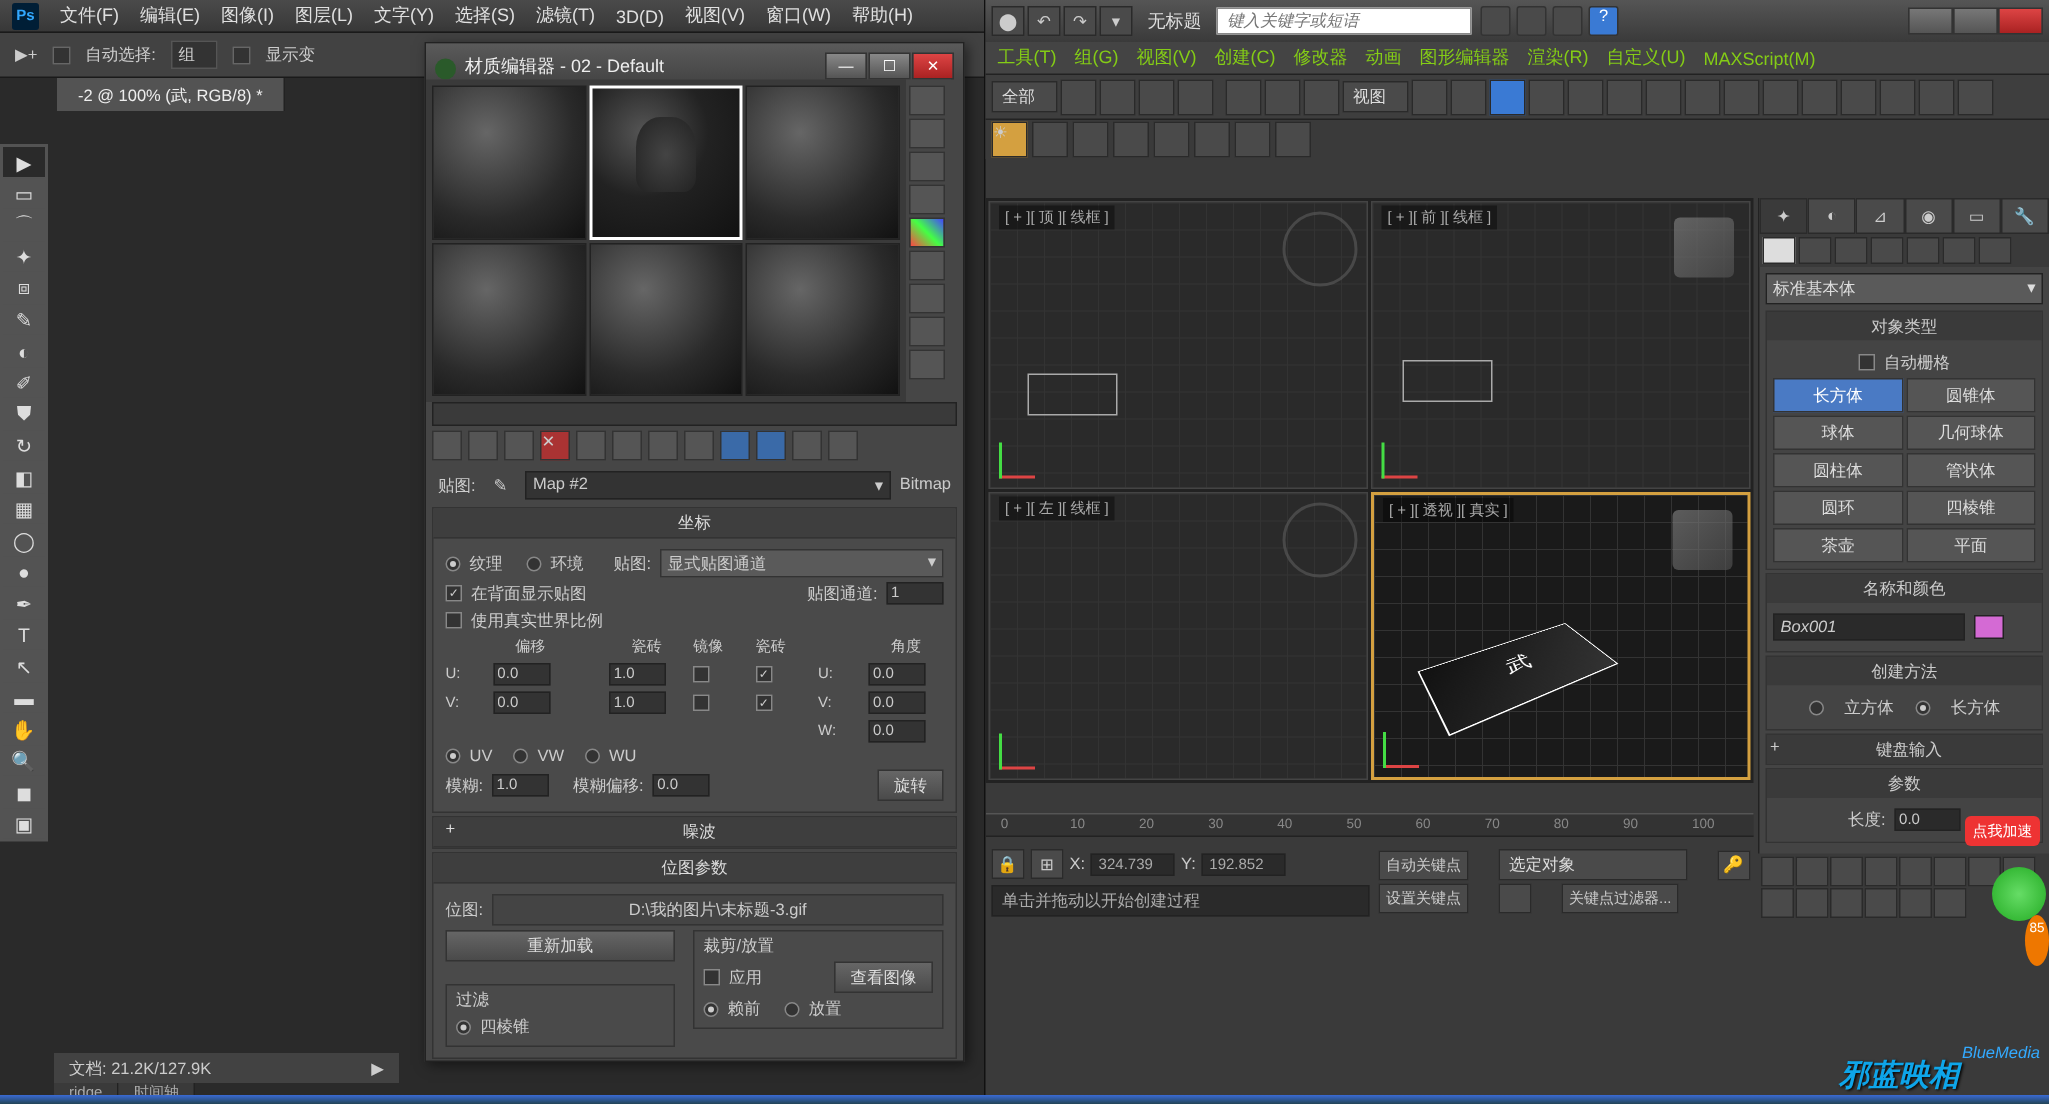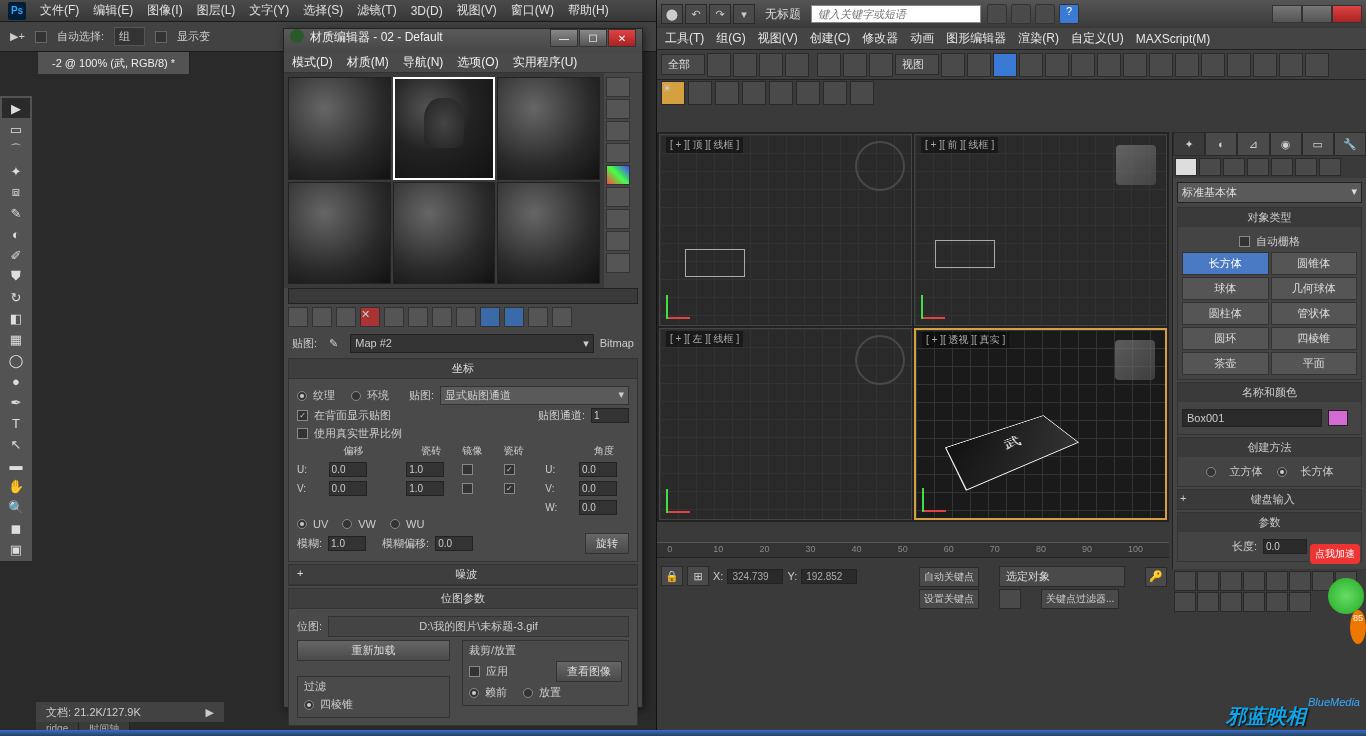--- a/index.html
+++ b/index.html
@@ -10,27 +10,27 @@
 .ps-menubar { height: 22px; background: linear-gradient(#4a4a4a, #383838); display: flex; align-items: center; padding-left: 8px; gap: 14px; color: #e0e0e0; font-size: 12px; border-bottom: 1px solid #1a1a1a; }
 .ps-logo { width: 18px; height: 18px; background: #001e36; color: #31a8ff; display: flex; align-items: center; justify-content: center; font-size: 10px; font-weight: bold; border-radius: 2px; }
 .ps-menubar span { cursor: default; }
 .ps-toolbar2 { height: 30px; background: #424242; display: flex; align-items: center; padding: 0 10px; gap: 10px; border-bottom: 1px solid #1a1a1a; }
 .ps-checkbox { width: 12px; height: 12px; border: 1px solid #666; background: #333; }
 .ps-select { background: #333; border: 1px solid #555; color: #ccc; font-size: 11px; padding: 1px 14px 1px 4px; }
 .ps-doc-tab { height: 22px; background: #535353; display: inline-flex; align-items: center; padding: 0 14px; color: #eee; font-size: 11px; border-right: 1px solid #222; margin-left: 38px; }
 .ps-lefttools { position: absolute; left: 0; top: 96px; width: 32px; background: #535353; display: flex; flex-direction: column; padding: 2px; gap: 1px; }
 .ps-tool { width: 28px; height: 20px; background: #535353; display: flex; align-items: center; justify-content: center; color: #ddd; font-size: 13px; cursor: pointer; }
 .ps-tool.active { background: #2a2a2a; }
-.ps-statusbar { position: absolute; bottom: 14px; left: 36px; height: 20px; background: #424242; display: flex; align-items: center; padding: 0 10px; color: #ccc; width: 188px; font-size: 11px; }
+.ps-statusbar { position: absolute; bottom: 14px; left: 36px; height: 20px; background: #424242; display: flex; align-items: center; padding: 0 10px; color: #ccc; width: 230px; font-size: 11px; }
 .ps-bottomtabs { position: absolute; bottom: 0; left: 36px; height: 14px; display: flex; }
 .ps-btab { background: #3a3a3a; color: #aaa; padding: 0 10px; font-size: 10px; border-right: 1px solid #222; line-height: 14px; }
 
 
 .mat-editor { position: absolute; left: 283px; top: 28px; width: 360px; height: 680px; background: #464646; border: 1px solid #222; box-shadow: 2px 2px 8px rgba(0,0,0,.5); }
-.mat-title { height: 24px; background: linear-gradient(#5a5a5a,#464646); display: flex; align-items: flex-start; padding: 0 6px; color: #eee; font-size: 12px; }
+.mat-title { height: 24px; background: linear-gradient(#5a5a5a,#464646); display: flex; align-items: flex-end; padding: 0 6px; color: #eee; font-size: 12px; }
 .mat-title-icon { width: 14px; height: 14px; background: #2a5a2a; border-radius: 7px; margin-right: 6px; }
 .win-btns { margin-left: auto; display: flex; }
 .win-btn { width: 28px; height: 18px; background: linear-gradient(#888,#555); border: 1px solid #333; margin-left: 1px; display: flex; align-items: center; justify-content: center; color: #fff; font-size: 10px; }
 .win-btn.close { background: linear-gradient(#d44,#a22); }
 .mat-menubar { height: 20px; background: #4a4a4a; display: flex; align-items: center; gap: 14px; padding: 0 8px; font-size: 12px; color: #eee; border-bottom: 1px solid #333; }
 .mat-samples { display: flex; }
 .mat-sample-grid { width: 320px; display: grid; grid-template-columns: repeat(3, 1fr); gap: 2px; padding: 4px; background: #3a3a3a; }
 .mat-sphere { aspect-ratio: 1; background: radial-gradient(circle at 35% 30%, #666, #2a2a2a 60%, #111); border: 1px solid #222; }
 .mat-sphere.selected { outline: 2px solid #fff; outline-offset: -2px; background: radial-gradient(circle at 35% 30%, #555, #222 45%, #111); }
 .mat-sphere.selected::after { content: ""; display: block; width: 40%; height: 50%; margin: 20% auto; background: radial-gradient(#444,#222); border-radius: 40% 40% 20% 20%; }
@@ -62,21 +62,21 @@
 .max-titlebar { height: 28px; background: linear-gradient(#555,#3a3a3a); display: flex; align-items: center; padding: 0 4px; }
 .max-qat { display: flex; gap: 2px; }
 .max-qbtn { width: 22px; height: 20px; background: #4a4a4a; border: 1px solid #2a2a2a; display: flex; align-items: center; justify-content: center; color: #ccc; font-size: 11px; }
 .max-title { margin: 0 10px; color: #ddd; font-size: 12px; }
 .max-search { background: #fff; border: 1px solid #888; padding: 2px 6px; width: 170px; color: #888; font-style: italic; font-size: 11px; }
 .max-help { display: flex; gap: 4px; margin-left: 6px; }
 .max-hbtn { width: 20px; height: 20px; background: #4a4a4a; border: 1px solid #333; border-radius: 2px; }
 .max-winbtns { margin-left: auto; display: flex; }
 .max-winbtn { width: 30px; height: 18px; background: linear-gradient(#777,#555); border: 1px solid #333; }
 .max-winbtn.close { background: linear-gradient(#d44,#a22); }
-.max-menubar { height: 22px; background: #444; display: flex; align-items: center; gap: 12px; padding: 0 8px; color: #e5e5e5; font-size: 12px; border-bottom: 1px solid #222; }
+.max-menubar { height: 22px; background: #444; display: flex; align-items: center; gap: 12px; padding: 0 8px; color: #84cc16; font-size: 12px; border-bottom: 1px solid #222; }
 .max-maintb { height: 30px; background: #3e3e3e; display: flex; align-items: center; gap: 2px; padding: 0 4px; border-bottom: 1px solid #222; overflow: hidden; }
 .max-mbtn { width: 24px; height: 24px; background: #4a4a4a; border: 1px solid #2a2a2a; flex-shrink: 0; }
 .max-mbtn.blue { background: #3a7ad4; }
 .max-sep { width: 4px; height: 24px; }
 .max-dd { background: #4a4a4a; border: 1px solid #2a2a2a; padding: 2px 14px 2px 6px; color: #ddd; font-size: 11px; }
 
 .max-viewports { position: absolute; top: 132px; left: 0; width: 512px; height: 390px; display: grid; grid-template-columns: 1fr 1fr; grid-template-rows: 1fr 1fr; gap: 2px; background: #222; padding: 2px; }
 .max-vp { background: #2a2a2a; border: 1px solid #444; position: relative; background-image: linear-gradient(#333 1px, transparent 1px), linear-gradient(90deg, #333 1px, transparent 1px); background-size: 18px 18px; }
 .max-vp.active { border: 2px solid #d4a040; }
 .max-vp-label { position: absolute; top: 2px; left: 6px; color: #aaa; font-size: 10px; background: rgba(0,0,0,.4); padding: 1px 4px; }
@@ -110,21 +110,21 @@
 .max-ctab2 { width: 22px; height: 18px; background: #4a4a4a; border: 1px solid #2a2a2a; }
 .max-ctab2.on { background: #ddd; }
 .max-cmd-dd { margin: 4px; background: #5a5a5a; border: 1px solid #222; padding: 2px 4px; color: #ddd; display: flex; }
 .max-cmd-dd .arr { margin-left: auto; }
 .max-roll { margin: 2px 4px; border: 1px solid #333; }
 .max-roll-h { background: #3a3a3a; text-align: center; padding: 2px; color: #ccc; font-size: 11px; }
 .max-roll-b { padding: 4px; background: #444; }
 .max-obj-grid { display: grid; grid-template-columns: 1fr 1fr; gap: 2px; }
 .max-obj-btn { background: #555; border: 1px solid #333; padding: 3px; text-align: center; color: #ddd; font-size: 11px; }
 .max-obj-btn.active { background: #4a7ac4; color: #fff; }
-.max-name-in { background: #2a2a2a; border: 1px solid #222; padding: 2px 4px; color: #ccc; width: 140px; font-size: 11px; }
+.max-name-in { background: #2a2a2a; border: 1px solid #222; padding: 2px 4px; color: #ccc; width: 128px; font-size: 11px; font-style: italic; }
 .max-swatch { width: 20px; height: 16px; background: #d46ad4; border: 1px solid #222; }
 .max-spin2 { background: #2a2a2a; border: 1px solid #222; color: #ccc; width: 44px; padding: 1px 2px; font-size: 10px; }
 
 .max-vnav { position: absolute; right: 0; bottom: 122px; width: 194px; display: flex; flex-wrap: wrap; gap: 1px; padding: 2px; background: #3a3a3a; }
 .max-vnbtn { width: 22px; height: 20px; background: #4a4a4a; border: 1px solid #2a2a2a; }
 
 .red-badge { position: absolute; right: 6px; top: 544px; background: #e33; color: #fff; font-size: 10px; padding: 3px 5px; border-radius: 4px; }
 .green-circle { position: absolute; right: 2px; top: 578px; width: 36px; height: 36px; background: radial-gradient(#6d6,#2a2); border-radius: 50%; }
 .orange-badge { position: absolute; right: 0; top: 610px; width: 16px; height: 34px; background: #e70; border-radius: 50%; color: #fff; font-size: 9px; text-align: center; line-height: 16px; }
 
@@ -207,27 +207,20 @@
 
 <div class="mat-editor">
   <div class="mat-title">
     <div class="mat-title-icon"></div>
     <span>材质编辑器 - 02 - Default</span>
     <div class="win-btns">
       <div class="win-btn">—</div>
       <div class="win-btn">☐</div>
       <div class="win-btn close">✕</div>
     </div>
-  </div>
-  <div class="mat-menubar">
-    <span>模式(D)</span>
-    <span>材质(M)</span>
-    <span>导航(N)</span>
-    <span>选项(O)</span>
-    <span>实用程序(U)</span>
   </div>
   <div class="mat-samples">
     <div class="mat-sample-grid">
       <div class="mat-sphere"></div>
       <div class="mat-sphere selected"></div>
       <div class="mat-sphere"></div>
       <div class="mat-sphere"></div>
       <div class="mat-sphere"></div>
       <div class="mat-sphere"></div>
     </div>
@@ -505,20 +498,21 @@
   <div class="max-status">
     <div class="max-status-left">
       <div class="max-coords">
         <div class="max-qbtn">🔒</div>
         <div class="max-qbtn">⊞</div>
         <span>X:</span>
           <input class="max-coord-in" value="324.739" style="">
         <span>Y:</span>
           <input class="max-coord-in" value="192.852" style="">
       </div>
+      <div class="max-prompt">单击并拖动以开始创建过程</div>
     </div>
     <div class="max-anim-ctrl">
       <div class="max-anim-row">
         <div class="max-abtn">自动关键点</div>
         <div class="max-dd" style="flex:1">选定对象</div>
         <div class="max-qbtn">🔑</div>
       </div>
       <div class="max-anim-row">
         <div class="max-abtn">设置关键点</div>
         <div class="max-qbtn"></div>

